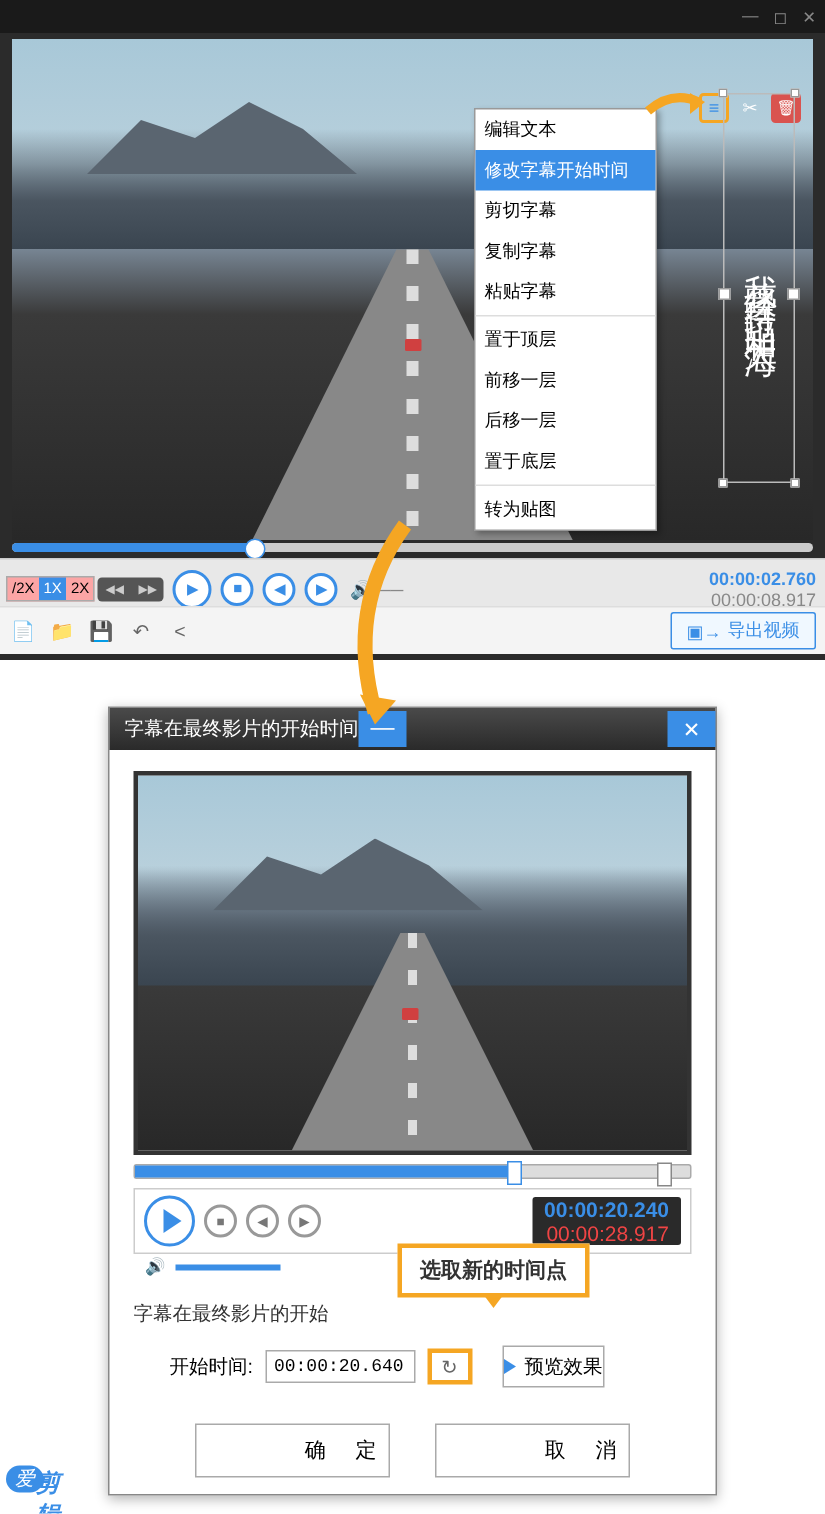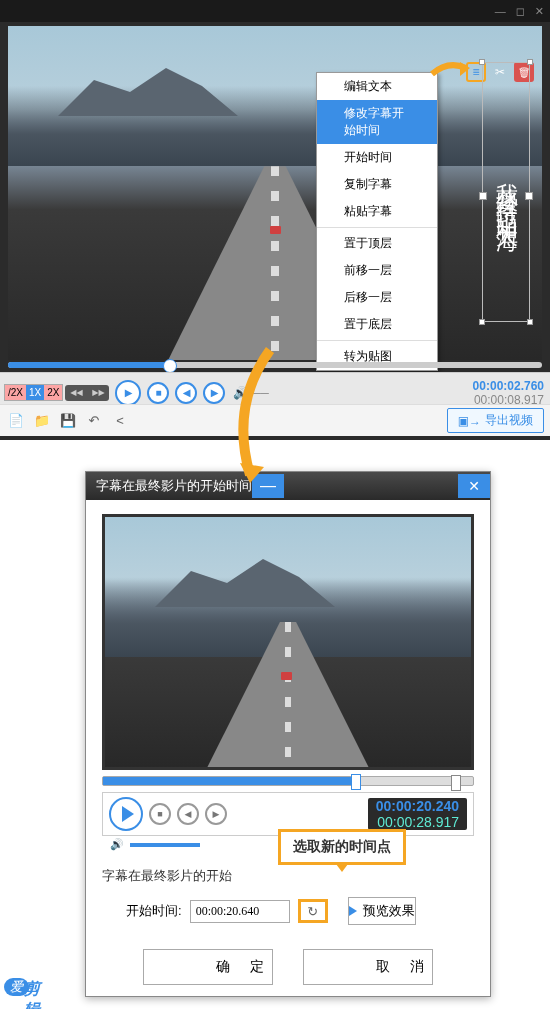--- a/index.html
+++ b/index.html
@@ -19,65 +19,65 @@
 .subtitle-box::after{right:-4px;top:50%}
 .sub-corner{position:absolute;width:6px;height:6px;background:#fff;border:1px solid #999}
 .sc1{left:-4px;top:-4px}.sc2{right:-4px;top:-4px}.sc3{left:-4px;bottom:-4px}.sc4{right:-4px;bottom:-4px}
 .vtext{writing-mode:vertical-rl;color:#fff;font-size:22px;font-family:"SimSun",serif;text-align:center;height:100%;line-height:48px;letter-spacing:6px}
 .sub-toolbar{position:absolute;right:8px;top:36px;display:flex;gap:4px}
 .sub-tool{width:20px;height:20px;display:flex;align-items:center;justify-content:center;font-size:12px}
 .sub-tool.list{border:2px solid #f5a623;border-radius:3px;color:#3a8ee6}
 .sub-tool.cut{color:#fff}
 .sub-tool.del{background:#d9534f;color:#fff;border-radius:3px;font-size:10px}
 .ctx-menu{position:absolute;left:316px;top:72px;width:122px;background:#fff;border:1px solid #999;box-shadow:2px 2px 4px rgba(0,0,0,.3);font-size:12px}
-.ctx-menu div{padding:5px 27px;cursor:pointer}
+.ctx-menu div{padding:5px 6px;cursor:pointer}
 .ctx-menu div.sel{background:#3a8ee6;color:#fff}
 .ctx-menu hr{border:none;border-top:1px solid #ddd;margin:2px 0}
 .controls-row{position:absolute;left:0;top:364px;width:550px;height:40px;background:#e8e8e8;display:flex;align-items:center;border-top:1px solid #ccc}
 .seekbar{position:absolute;left:8px;top:362px;width:534px;height:6px;background:#ccc;border-radius:3px}
 .seekbar::before{content:"";position:absolute;left:0;top:0;width:30%;height:100%;background:#3a8ee6;border-radius:3px}
 .seekbar::after{content:"";position:absolute;left:29%;top:-3px;width:12px;height:12px;background:#fff;border:1px solid #3a8ee6;border-radius:50%}
 .speed-box{margin-left:4px;display:flex;border:1px solid #aaa;background:#fca5a5;font-size:10px}
 .speed-box span{padding:2px 3px}
 .speed-box .act{background:#3a8ee6;color:#fff}
 .nav-btns{margin-left:2px;width:44px;height:16px;background:#555;border-radius:3px;display:flex;align-items:center;justify-content:space-around;color:#ccc;font-size:8px}
 .circ-btn{width:22px;height:22px;border:2px solid #3a8ee6;border-radius:50%;margin-left:6px;display:flex;align-items:center;justify-content:center;color:#3a8ee6;font-size:10px;background:#fff;cursor:pointer}
 .circ-btn.play{width:26px;height:26px}
 .vol{margin-left:8px;color:#888;font-size:12px}
 .time-box{margin-left:auto;margin-right:6px;text-align:right;font-family:monospace;font-size:12px}
 .time-box .t1{color:#3a8ee6;font-weight:bold}
 .time-box .t2{color:#888}
 .bottom-row{position:absolute;left:0;top:404px;width:550px;height:32px;background:#f4f4f4;display:flex;align-items:center;padding:0 6px;border-top:1px solid #ddd}
 .tb-ico{width:20px;height:20px;margin-right:6px;display:flex;align-items:center;justify-content:center;color:#666;font-size:13px;cursor:pointer}
 .export-btn{margin-left:auto;padding:3px 10px;border:1px solid #3a8ee6;background:#f0f8ff;color:#3a8ee6;font-size:12px;cursor:pointer;border-radius:2px;display:flex;align-items:center;gap:4px}
 .arrow-curve{position:absolute;left:220px;top:345px;width:60px;height:140px;z-index:5}
-.dialog{position:absolute;left:85px;top:471px;width:406px;height:526px;background:#fff;border:1px solid #888;box-shadow:0 2px 8px rgba(0,0,0,.3)}
+.dialog{position:absolute;left:72px;top:471px;width:406px;height:526px;background:#fff;border:1px solid #888;box-shadow:0 2px 8px rgba(0,0,0,.3)}
 .dlg-title{height:28px;background:linear-gradient(180deg,#4a4a4a,#2a2a2a);color:#fff;font-size:13px;display:flex;align-items:center;padding-left:10px}
 .dlg-close{margin-left:auto;width:32px;height:24px;background:#3a8ee6;color:#fff;display:flex;align-items:center;justify-content:center;font-size:14px;cursor:pointer}
 .dlg-min{width:32px;height:24px;background:#3a8ee6;color:#fff;display:flex;align-items:center;justify-content:center;font-size:16px}
 .dlg-video{margin:14px 16px 0;width:372px;height:256px;background:linear-gradient(180deg,#a8c8d8 0%,#b8d0dc 25%,#8090a0 40%,#3a3a3a 55%,#282828 100%);border:3px solid #333;position:relative}
 .dlg-video .road{left:28%;width:44%}
 .dlg-seek{margin:6px 16px 0;height:10px;background:#ddd;border:1px solid #aaa;border-radius:2px;position:relative}
 .dlg-seek::before{content:"";position:absolute;left:0;top:0;width:68%;height:100%;background:#3a8ee6}
 .dlg-seek::after{content:"";position:absolute;right:12px;top:-2px;width:8px;height:14px;background:#fff;border:1px solid #888}
 .dlg-seek-thumb{position:absolute;left:67%;top:-3px;width:10px;height:16px;background:#fff;border:1px solid #3a8ee6}
 .dlg-ctrl{margin:6px 16px 0;height:44px;border:1px solid #ccc;display:flex;align-items:center;padding:0 6px}
 .dlg-play{width:34px;height:34px;border:2px solid #3a8ee6;border-radius:50%;display:flex;align-items:center;justify-content:center;cursor:pointer}
 .dlg-play::before{content:"";border-left:12px solid #3a8ee6;border-top:8px solid transparent;border-bottom:8px solid transparent;margin-left:3px}
 .dlg-sm{width:22px;height:22px;border:2px solid #999;border-radius:50%;margin-left:6px;display:flex;align-items:center;justify-content:center;font-size:9px;color:#777;cursor:pointer}
 .dlg-time{margin-left:auto;background:#2a2a2a;padding:0 8px;font-family:monospace;font-size:14px;text-align:right;border-radius:2px}
 .dlg-time .dt1{color:#3a8ee6;font-weight:bold}
-.dlg-time .dt2{color:#5eead4}
+.dlg-time .dt2{color:#ef4444}
 .dlg-vol-row{margin:2px 16px 0;display:flex;align-items:center;font-size:11px;color:#888}
 .dlg-vol-bar{margin-left:6px;width:70px;height:4px;background:#3a8ee6}
 .dlg-label-row{margin:16px 16px 0;font-size:13px;color:#333;position:relative}
 .callout{position:absolute;left:176px;top:-38px;background:#fff;border:3px solid #f5a623;padding:6px 12px;font-size:14px;font-weight:bold;white-space:nowrap}
 .callout::after{content:"";position:absolute;left:50%;bottom:-10px;margin-left:-6px;border-top:8px solid #f5a623;border-left:6px solid transparent;border-right:6px solid transparent}
 .dlg-input-row{margin:12px 16px 0;display:flex;align-items:center;gap:8px;font-size:13px}
-.time-input{width:100px;padding:3px 5px;border:1px solid #aaa;font-family:Liberation Serif, serif;font-size:12px}
+.time-input{width:100px;padding:3px 5px;border:1px solid #aaa;font-family:Liberation Mono, monospace;font-size:12px}
 .pick-btn{width:30px;height:24px;border:3px solid #f5a623;display:flex;align-items:center;justify-content:center;color:#666;cursor:pointer;font-size:13px}
 .preview-btn{margin-left:12px;padding:4px 0;border:1px solid #aaa;background:#fff;font-size:13px;cursor:pointer;display:flex;align-items:center;gap:6px}
 .preview-btn::before{content:"";border-left:8px solid #3a8ee6;border-top:5px solid transparent;border-bottom:5px solid transparent}
 .dlg-btns{margin:24px 16px 0;display:flex;gap:30px;justify-content:center}
 .dlg-btn{width:130px;padding:8px 0;border:1px solid #aaa;background:#fff;font-size:14px;cursor:pointer;letter-spacing:8px;text-align:right}
 .logo{position:absolute;left:4px;bottom:4px;width:48px;height:28px}
 .logo-badge{background:#3a8ee6;color:#fff;border-radius:10px;padding:0 6px;font-size:13px;font-style:italic;display:inline-block}
 .logo-text{color:#3a8ee6;font-size:16px;font-weight:bold;font-style:italic;position:absolute;left:20px;top:2px}
 </style>
 </head>
@@ -103,21 +103,21 @@
         <div class="sub-corner sc2"></div>
         <div class="sub-corner sc3"></div>
         <div class="sub-corner sc4"></div>
       <div class="vtext">我曾经跨过山和大海</div>
     </div>
   </div>
 
   <div class="ctx-menu">
     <div>编辑文本</div>
     <div class="sel">修改字幕开始时间</div>
-    <div>开始时间</div>
+    <div>剪切字幕</div>
     <div>复制字幕</div>
     <div>粘贴字幕</div>
     <hr>
     <div>置于顶层</div>
     <div>前移一层</div>
     <div>后移一层</div>
     <div>置于底层</div>
     <hr>
     <div>转为贴图</div>
   </div>

